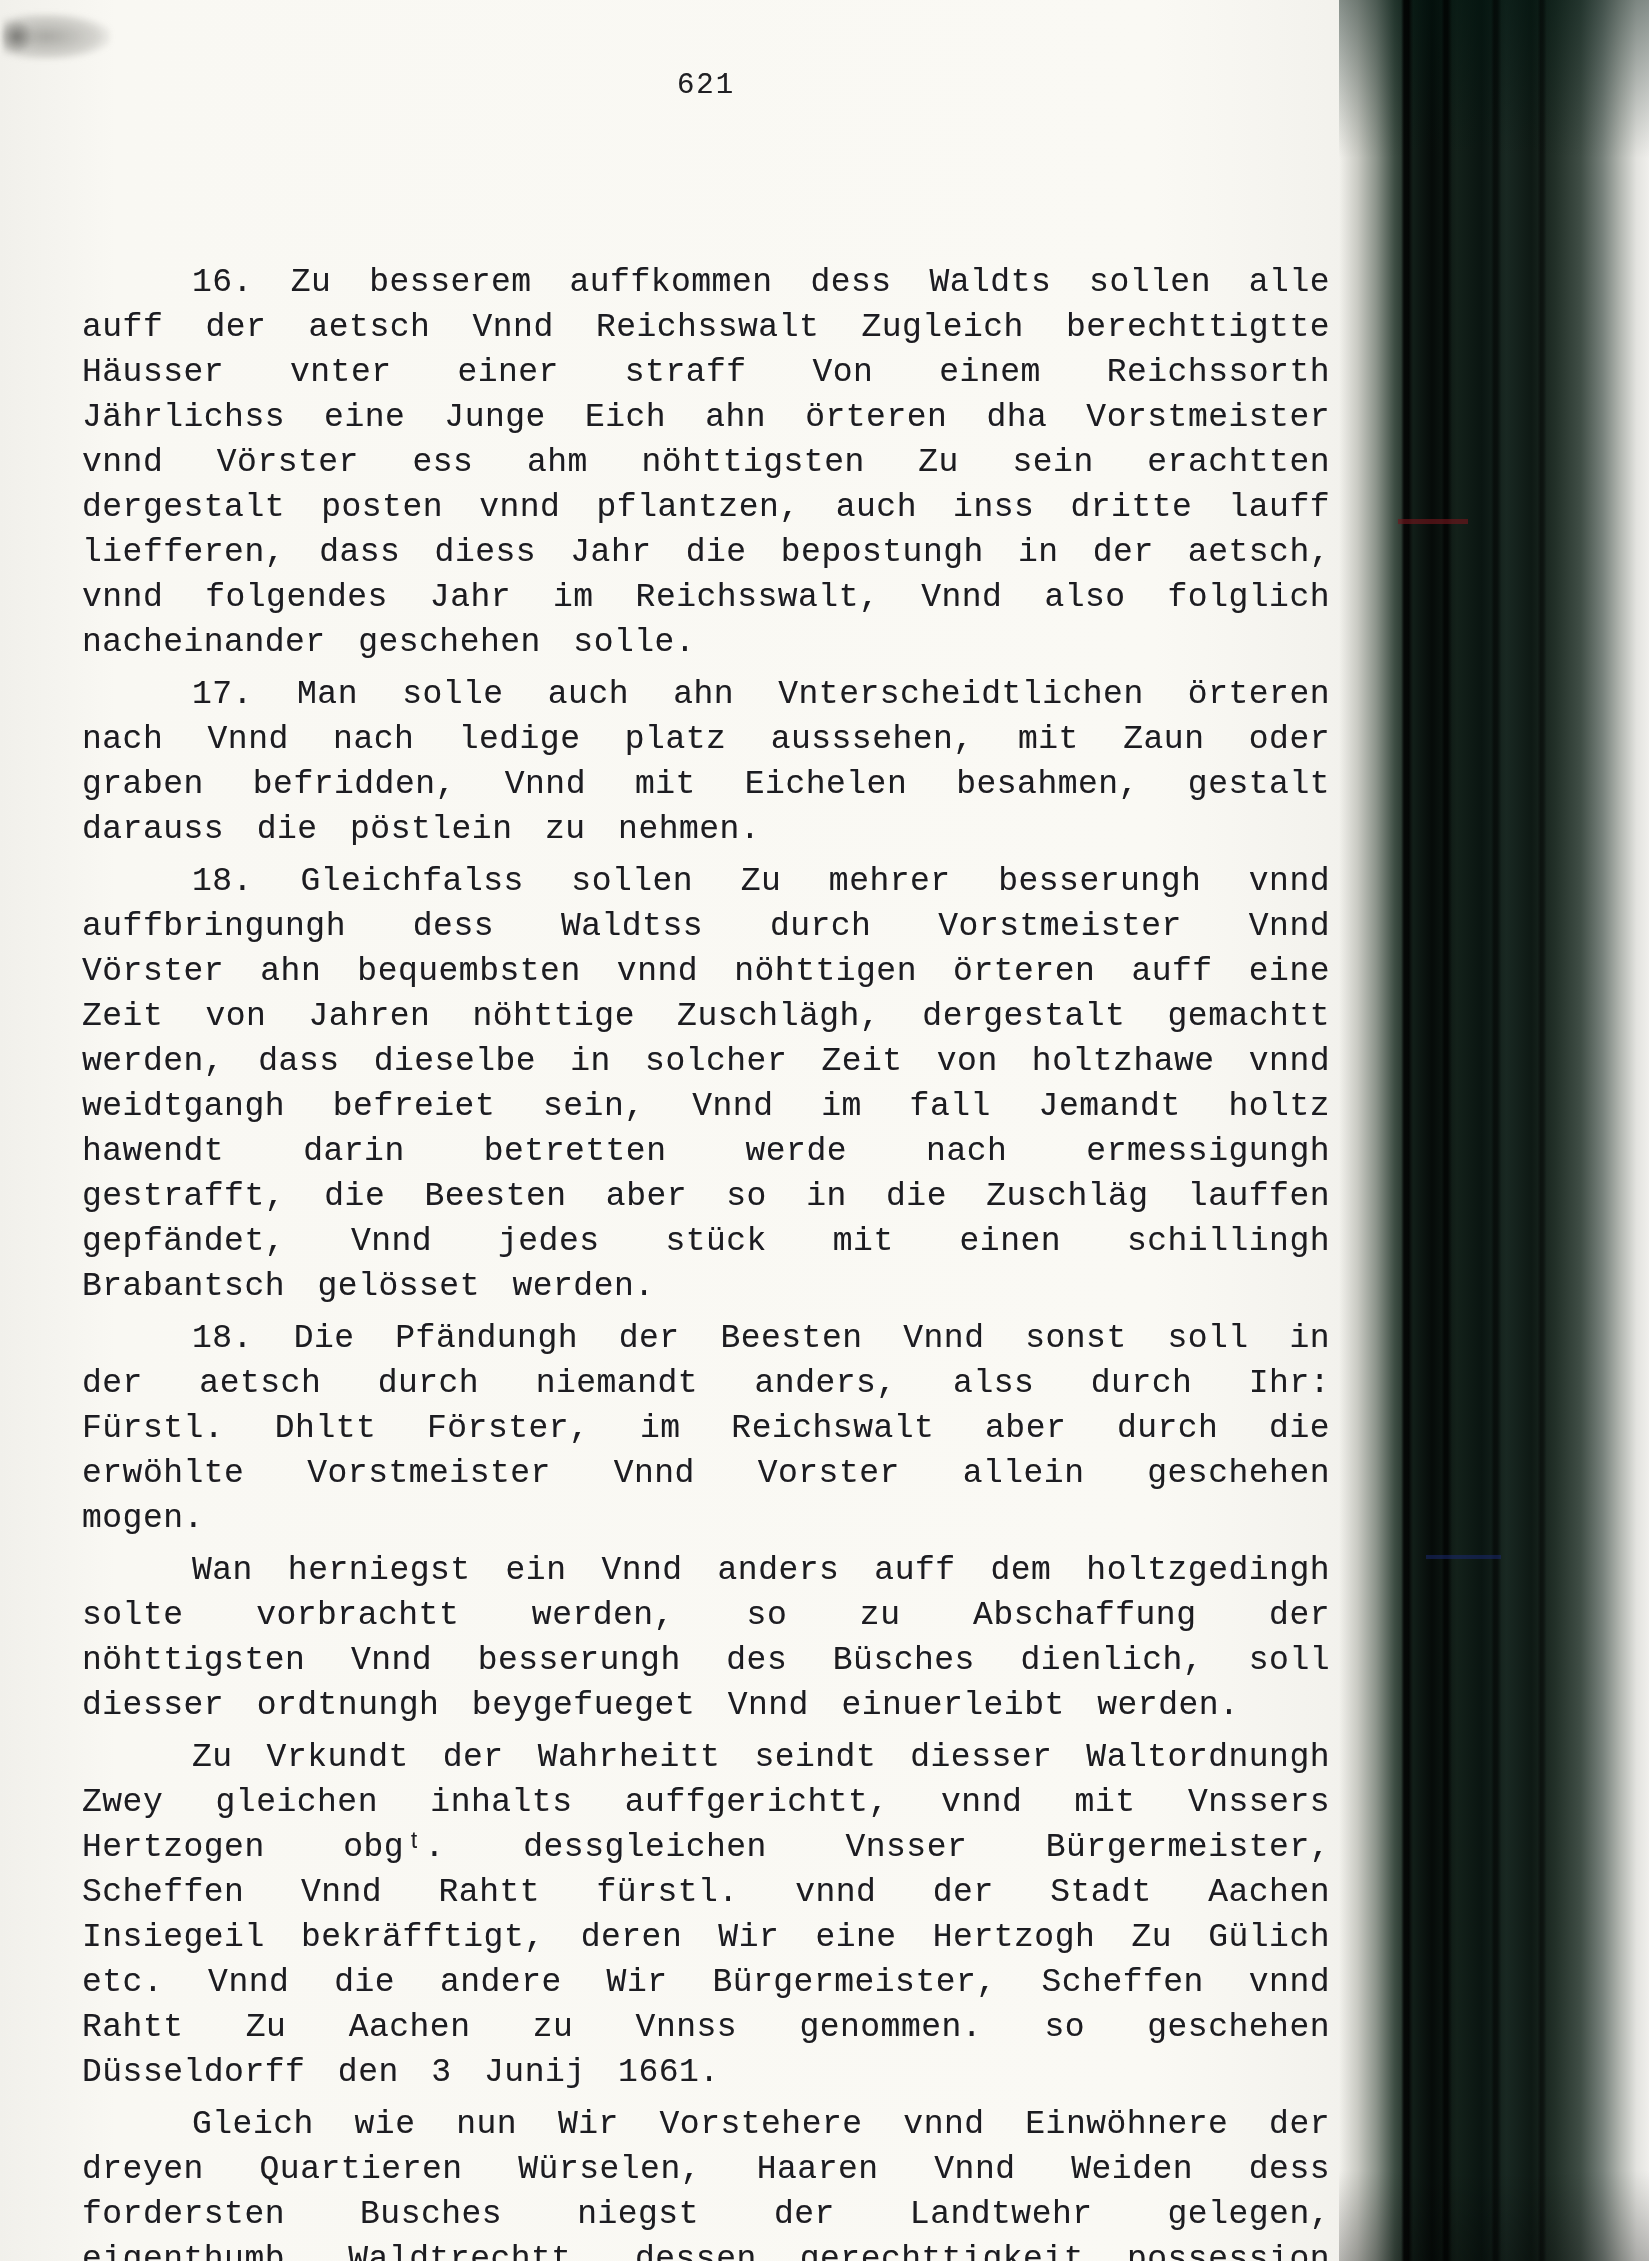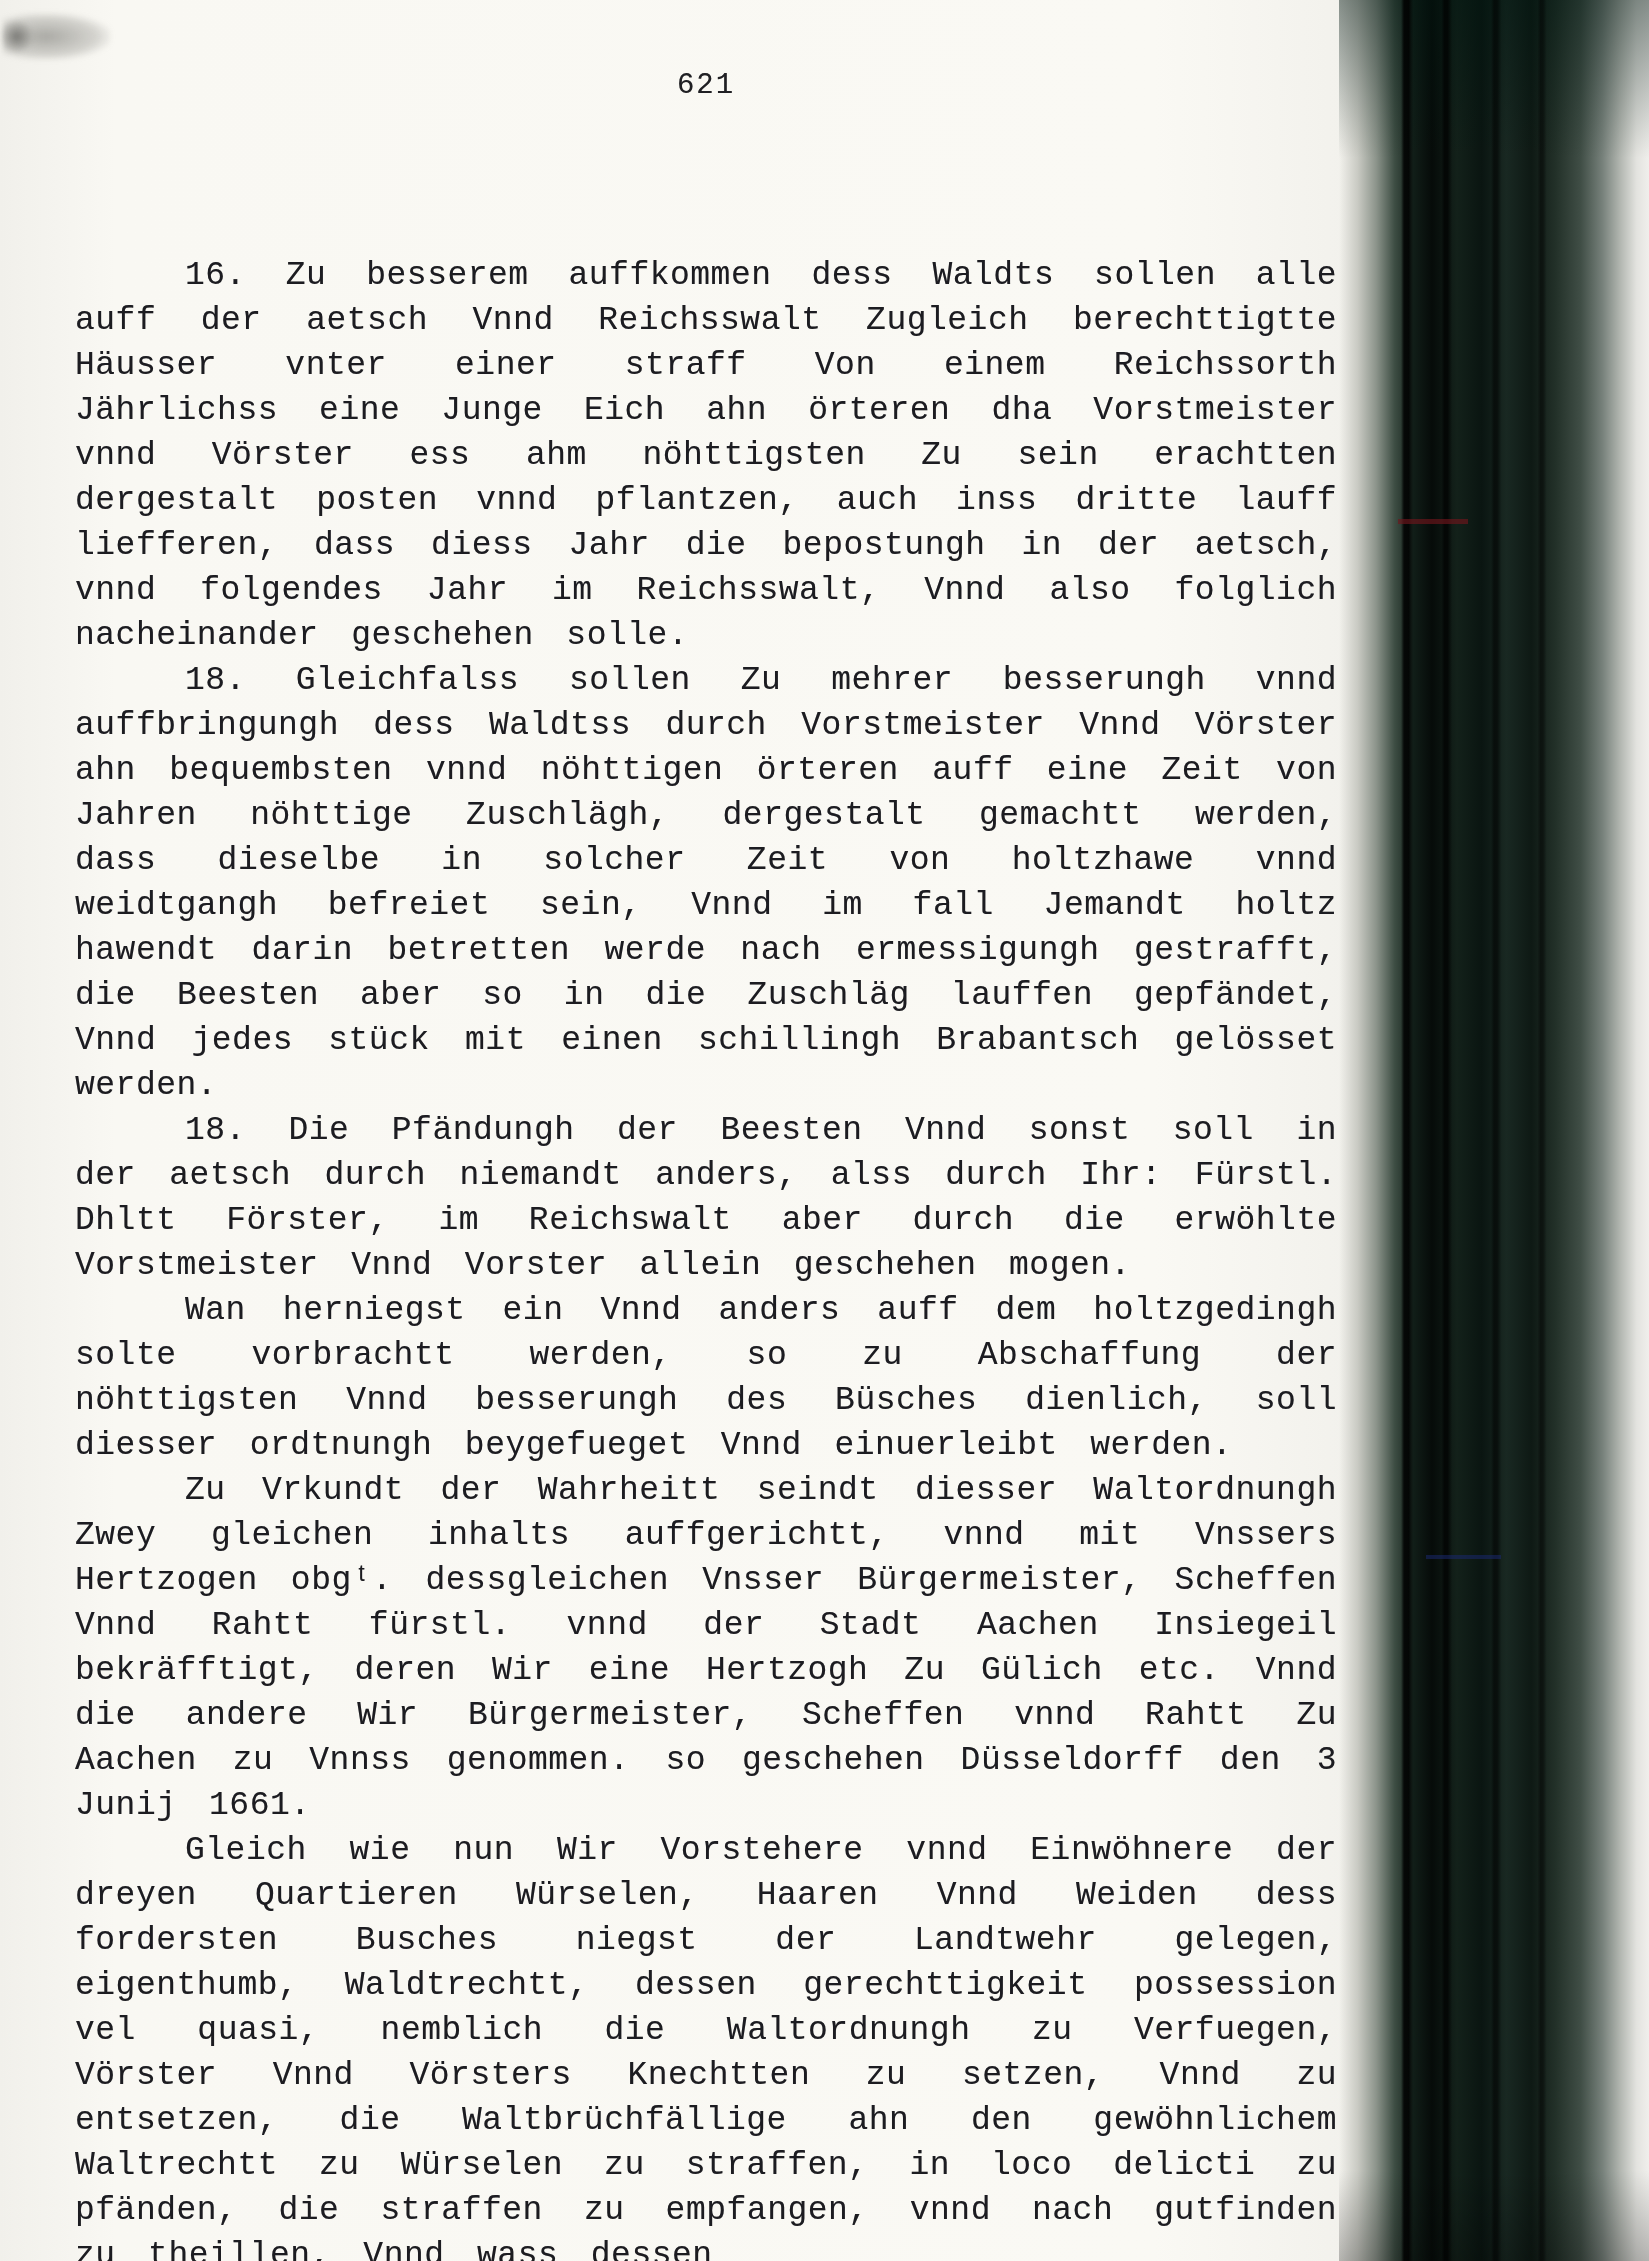--- a/index.html
+++ b/index.html
@@ -57,21 +57,21 @@
     width: 1262px;
     font-size: 33px;
     line-height: 45px;
     text-align: justify;
     word-spacing: 12.2px;
     letter-spacing: 0.5px;
     color: #1c1c21;
     text-shadow: 0 0 0.5px rgba(10,10,10,0.3);
   }
   .text-block p {
-    margin: 0;
+    margin: 7px;
     text-indent: 110px;
   }
 
   
   .gutter {
     position: absolute;
     top: 0;
     right: 0;
     width: 310px;
     height: 100%;
@@ -141,20 +141,21 @@
 
 <div class="scan-page">
 
   <div class="smudge"></div>
   <div class="smudge-dark"></div>
 
   <div class="page-number">621</div>
 
   <div class="text-block">
     <p>16. Zu besserem auffkommen dess Waldts sollen alle auff der aetsch Vnnd Reichsswalt Zugleich berechttigtte Häusser vnter einer straff Von einem Reichssorth Jährlichss eine Junge Eich ahn örteren dha Vorstmeister vnnd Vörster ess ahm nöhttigsten Zu sein erachtten dergestalt posten vnnd pflantzen, auch inss dritte lauff liefferen, dass diess Jahr die bepostungh in der aetsch, vnnd folgendes Jahr im Reichsswalt, Vnnd also folglich nacheinander geschehen solle.</p>
+    <p>17. Man solle auch ahn Vnterscheidtlichen örteren nach Vnnd nach ledige platz ausssehen, mit Zaun oder graben befridden, Vnnd mit Eichelen besahmen, gestalt darauss die pöstlein zu nehmen.</p>
     <p>18. Gleichfalss sollen Zu mehrer besserungh vnnd auffbringungh dess Waldtss durch Vorstmeister Vnnd Vörster ahn bequembsten vnnd nöhttigen örteren auff eine Zeit von Jahren nöhttige Zuschlägh, dergestalt gemachtt werden, dass dieselbe in solcher Zeit von holtzhawe vnnd weidtgangh befreiet sein, Vnnd im fall Jemandt holtz hawendt darin betretten werde nach ermessigungh gestrafft, die Beesten aber so in die Zuschläg lauffen gepfändet, Vnnd jedes stück mit einen schillingh Brabantsch gelösset werden.</p>
     <p>18. Die Pfändungh der Beesten Vnnd sonst soll in der aetsch durch niemandt anders, alss durch Ihr: Fürstl. Dhltt Förster, im Reichswalt aber durch die erwöhlte Vorstmeister Vnnd Vorster allein geschehen mogen.</p>
     <p>Wan herniegst ein Vnnd anders auff dem holtzgedingh solte vorbrachtt werden, so zu Abschaffung der nöhttigsten Vnnd besserungh des Büsches dienlich, soll diesser ordtnungh beygefueget Vnnd einuerleibt werden.</p>
     <p>Zu Vrkundt der Wahrheitt seindt diesser Waltordnungh Zwey gleichen inhalts auffgerichtt, vnnd mit Vnssers Hertzogen obgᵗ. dessgleichen Vnsser Bürgermeister, Scheffen Vnnd Rahtt fürstl. vnnd der Stadt Aachen Insiegeil bekräfftigt, deren Wir eine Hertzogh Zu Gülich etc. Vnnd die andere Wir Bürgermeister, Scheffen vnnd Rahtt Zu Aachen zu Vnnss genommen. so geschehen Düsseldorff den 3 Junij 1661.</p>
     <p>Gleich wie nun Wir Vorstehere vnnd Einwöhnere der dreyen Quartieren Würselen, Haaren Vnnd Weiden dess fordersten Busches niegst der Landtwehr gelegen, eigenthumb, Waldtrechtt, dessen gerechttigkeit possession vel quasi, nemblich die Waltordnungh zu Verfuegen, Vörster Vnnd Vörsters Knechtten zu setzen, Vnnd zu entsetzen, die Waltbrüchfällige ahn den gewöhnlichem Waltrechtt zu Würselen zu straffen, in loco delicti zu pfänden, die straffen zu empfangen, vnnd nach gutfinden zu theillen, Vnnd wass dessen</p>
   </div>
 
   <div class="gutter"></div>
   <div class="artifact-red"></div>
   <div class="artifact-blue"></div>

